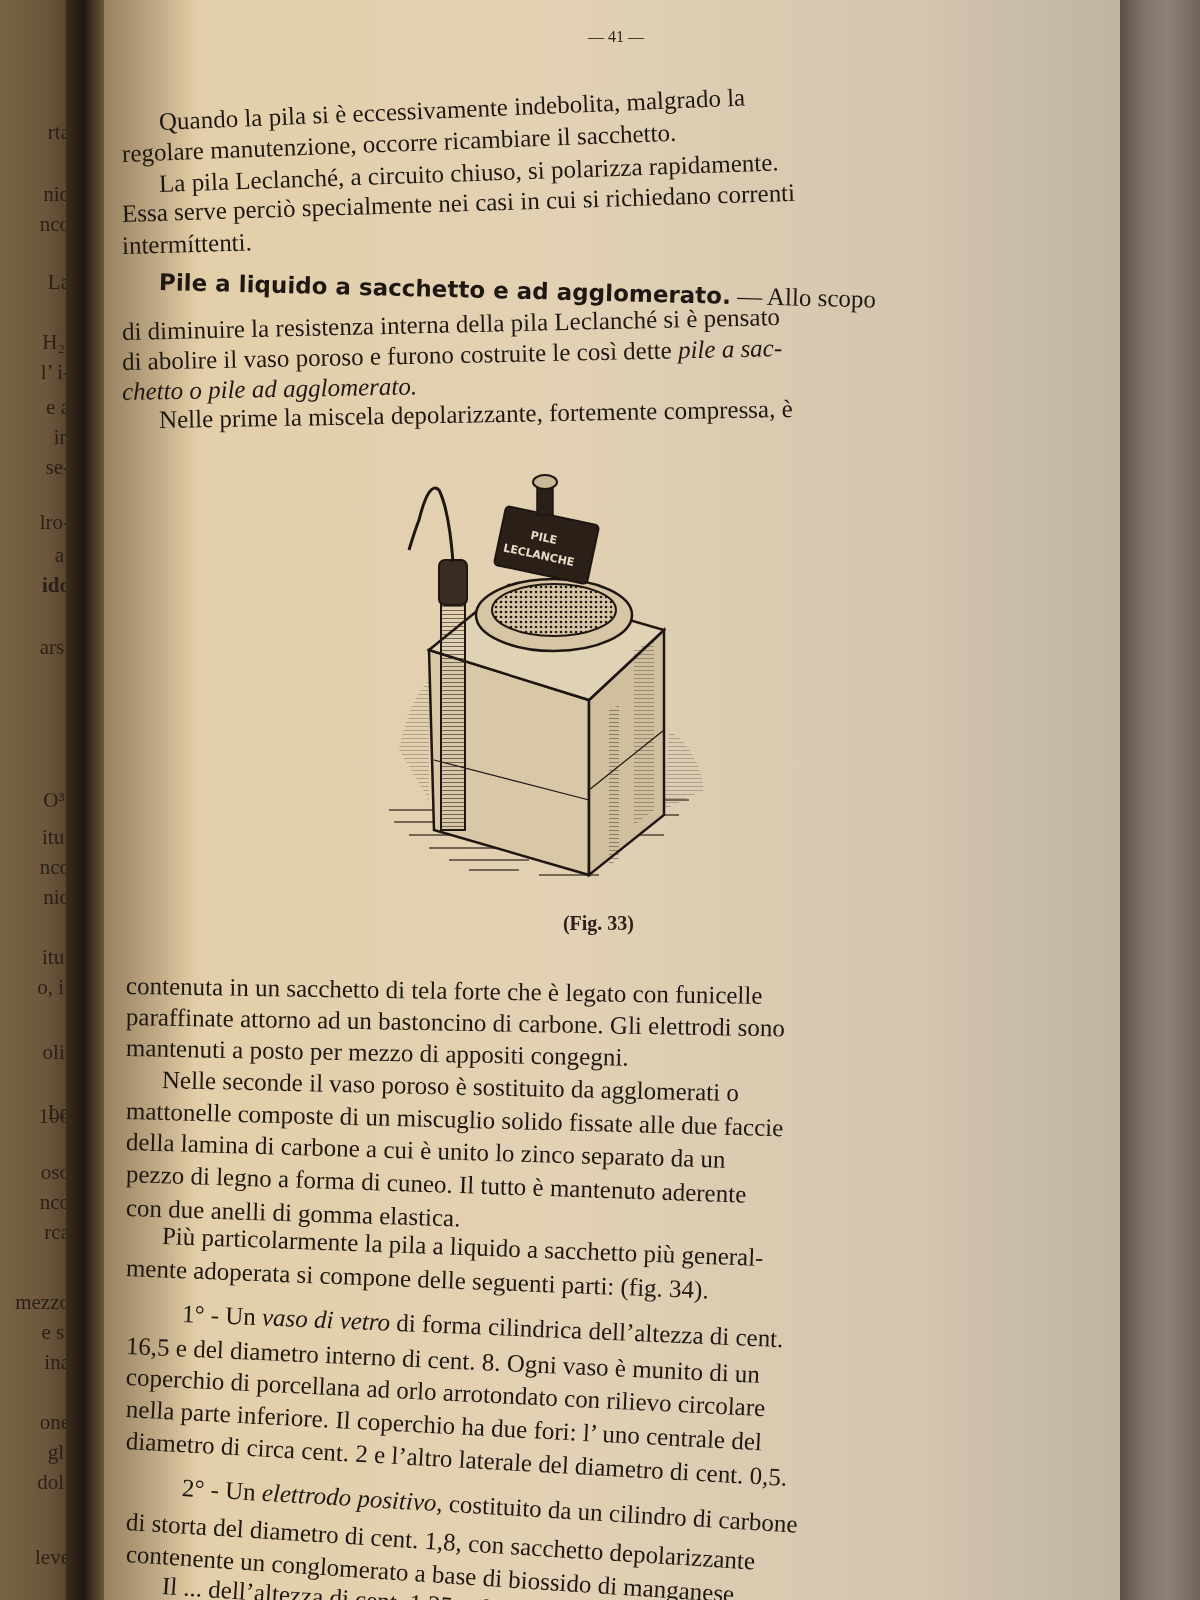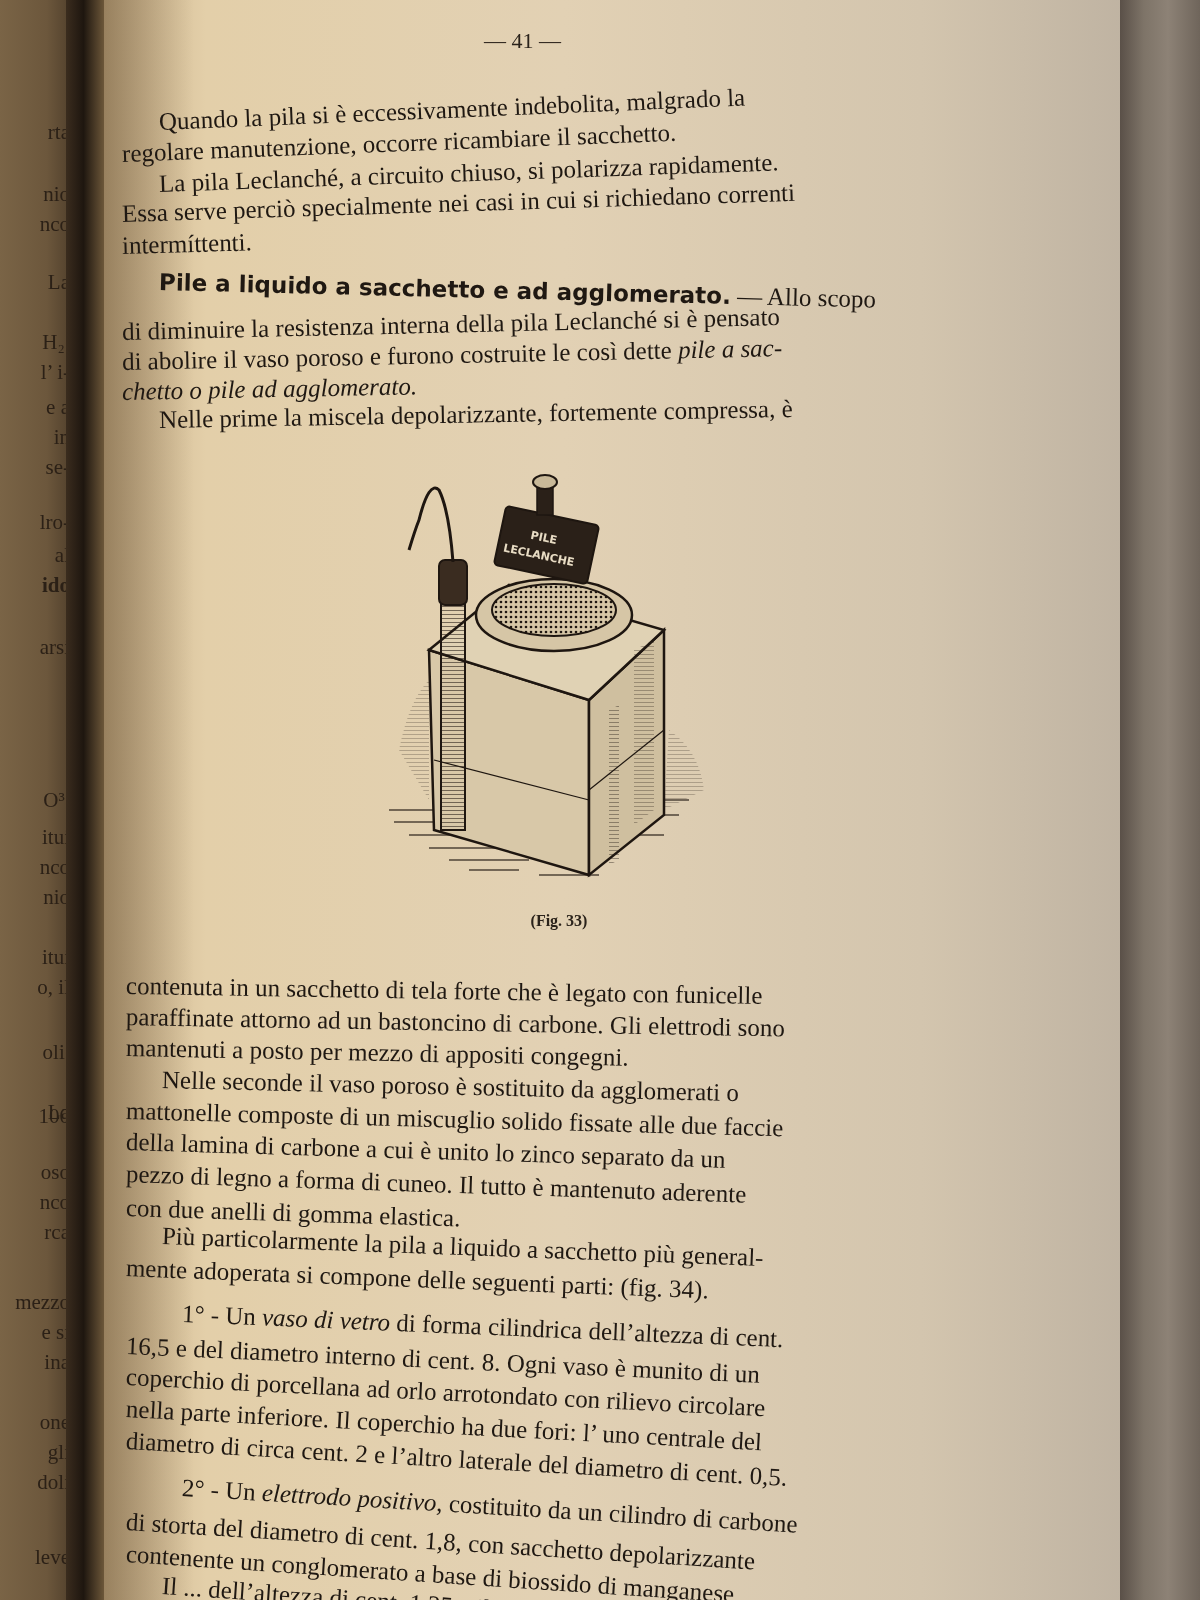--- a/index.html
+++ b/index.html
@@ -26,35 +26,35 @@
     .page {
       position: absolute; left: 104px; top: 0; width: 1022px; height: 1600px;
       background: linear-gradient(90deg, #c9b089 0%, #e3cfa9 10%, #e2d1b4 45%, #d3c5ae 80%, #bfb3a2 100%);
       overflow: hidden;
     }
     .right-edge {
       position: absolute; left: 1120px; top: 0; width: 80px; height: 1600px;
       background: linear-gradient(90deg, #5a5048 0%, #7e7468 30%, #8d8276 60%, #6f655b 100%);
     }
     .page-number {
-      position: absolute; left: 380px; top: 28px; width: 160px; text-align: left;
-      font-size: 22px; color: #2a221a; font-family: "Liberation Serif", serif;
+      position: absolute; left: 380px; top: 28px; width: 160px; text-align: right;
+      font-size: 16px; color: #2a221a; font-family: "Liberation Serif", serif;
     }
     .line {
       position: absolute; white-space: nowrap; color: #1f1812;
       font-family: "Liberation Serif", serif; font-size: 25px; transform-origin: left center;
     }
     .line.heading { font-family: "DejaVu Sans", sans-serif; font-weight: bold; font-size: 23px; }
     .line i, .it { font-style: italic; }
     .figure {
       position: absolute; left: 275px; top: 450px; width: 340px; height: 450px;
     }
     .caption {
-      position: absolute; left: 380px; top: 912px; width: 150px; text-align: center;
-      font-size: 16px; font-weight: bold; color: #2a221a; font-family: "Liberation Serif", serif;
+      position: absolute; left: 380px; top: 912px; width: 150px; text-align: right;
+      font-size: 20px; font-weight: bold; color: #2a221a; font-family: "Liberation Serif", serif;
     }
     .shadow-left {
       position: absolute; left: 0; top: 0; width: 90px; height: 1600px;
       background: linear-gradient(90deg, rgba(60,40,15,0.35), rgba(60,40,15,0));
       pointer-events: none;
     }
   </style>
 </head>
 <body>
 

